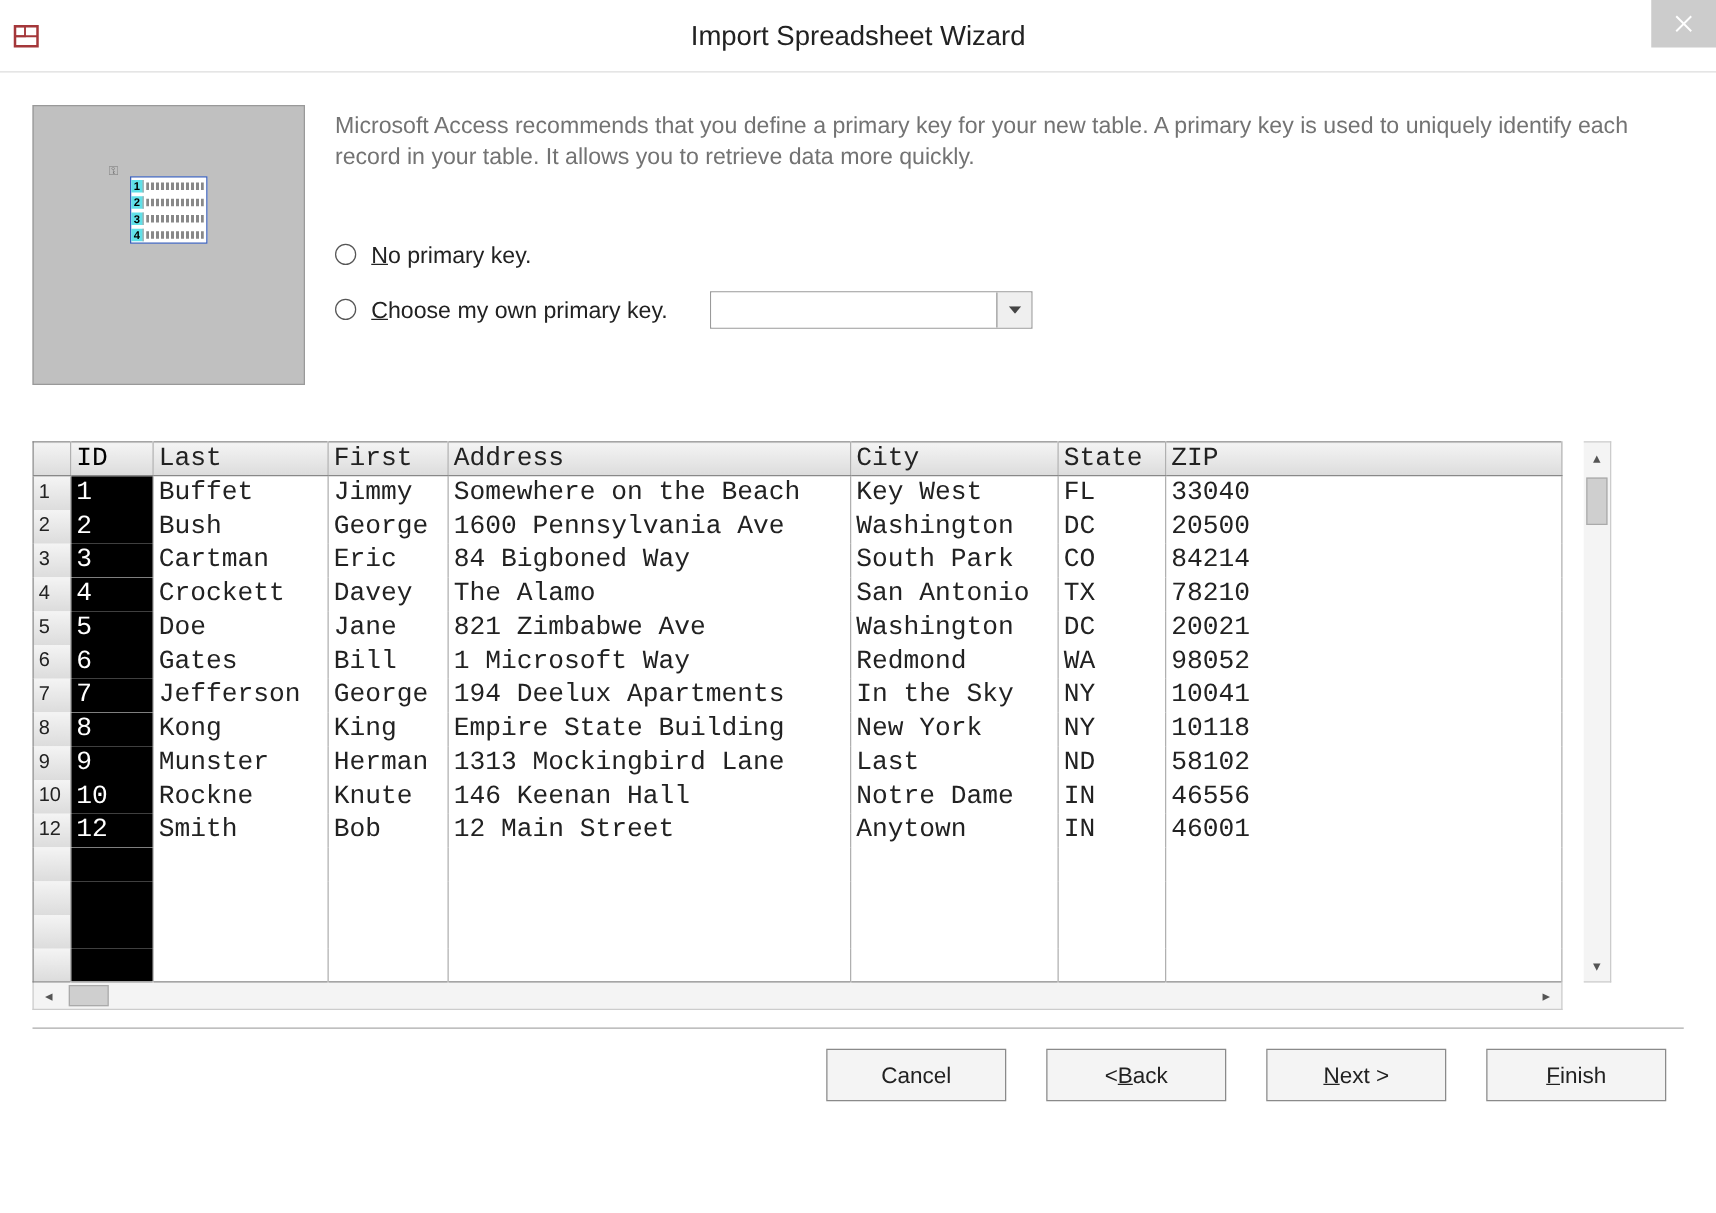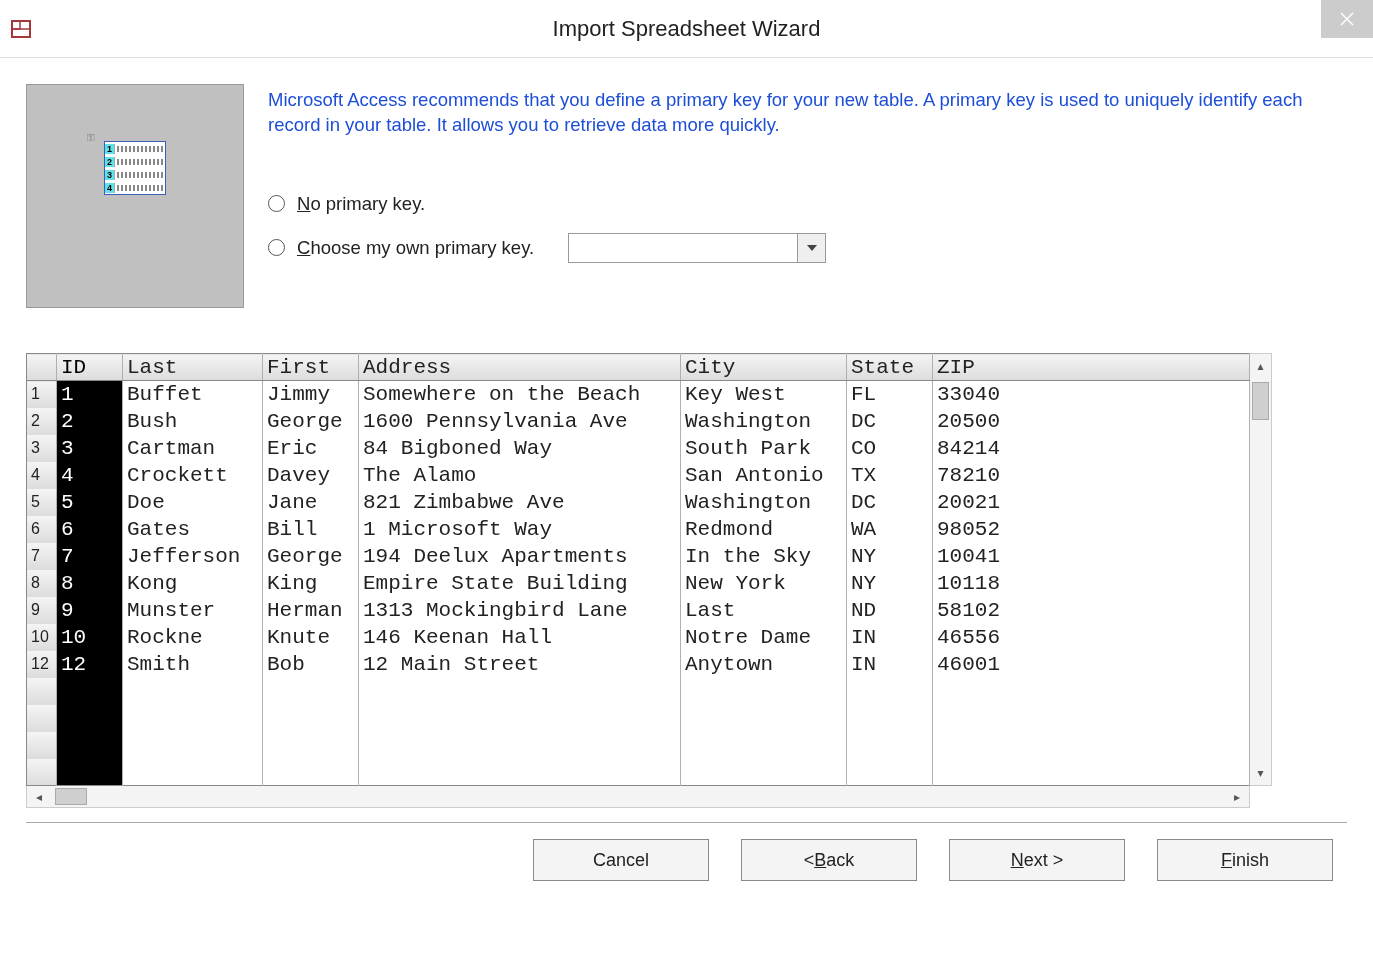--- a/index.html
+++ b/index.html
@@ -96,21 +96,21 @@
   height: 6px;
   margin: 0 2px;
 }
 .desc-area {
   flex: 1;
   padding-top: 4px;
 }
 .desc-text {
   font-size: 18.5px;
   line-height: 1.35;
-  color: #1d4ed8;
+  color: #737373;
   margin-bottom: 52px;
 }
 .radio-group { }
 .radio-row {
   display: flex;
   align-items: center;
   margin-bottom: 16px;
   height: 28px;
 }
 .radio {
@@ -154,20 +154,21 @@
   display: flex;
   align-items: center; justify-content: center;
   cursor: pointer;
 }
 .grid-wrap {
   margin-top: 44px;
   border-top: 1px solid transparent;
 }
 .grid-container {
   display: flex;
+  gap: 17px;
 }
 .grid {
   border: 1px solid #888;
   border-collapse: collapse;
   font-family: "Courier New", monospace;
   font-size: 21px;
   table-layout: fixed;
   width: 1224px;
 }
 .grid th, .grid td {
@@ -262,21 +263,21 @@
   border-top: 1px solid #aaa;
   margin: 14px 26px 0 26px;
 }
 .buttons {
   display: flex;
   justify-content: flex-end;
   gap: 32px;
   padding: 16px 40px 0 0;
 }
 .btn {
-  width: 176px;
+  width: 144px;
   height: 42px;
   border: 1px solid #8a8a8a;
   background: #f4f4f4;
   font-size: 18px;
   display: flex;
   align-items: center; justify-content: center;
   cursor: pointer;
 }
 .btn .u { text-decoration: underline; }
 .emptyrow td { height: 27px; }

